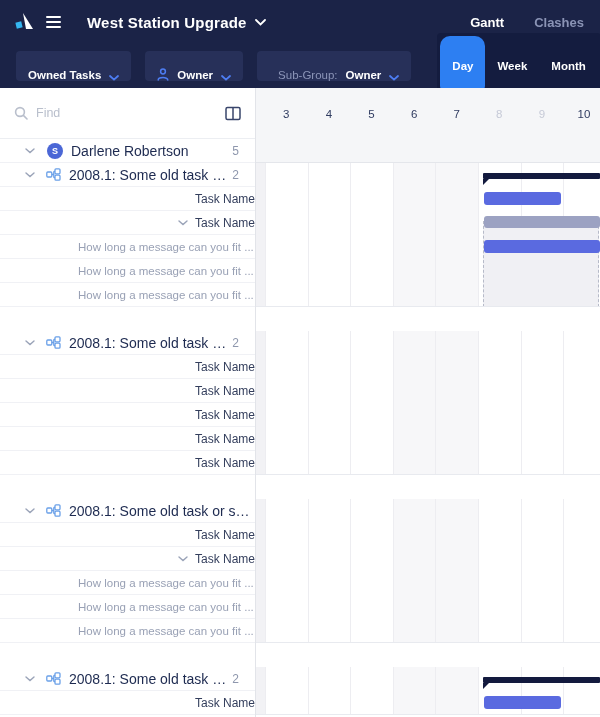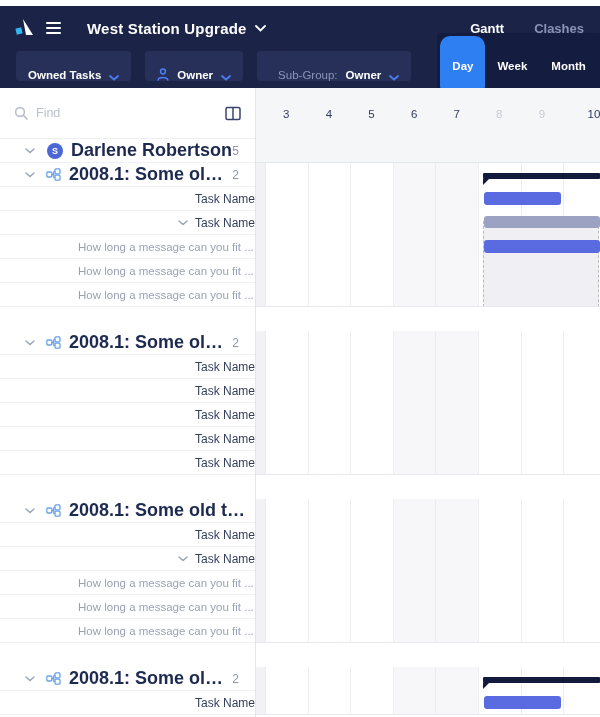--- a/index.html
+++ b/index.html
@@ -1,20 +1,20 @@
 <!DOCTYPE html>
 <html><head>
 <meta charset="utf-8">
 <style>
   * { box-sizing: border-box; margin: 0; padding: 0; }
   html,body { width:600px; height:717px; overflow:hidden; }
   body { font-family:"Liberation Sans", sans-serif; background:#fff; position:relative; }
 
   
-  .topbar { position:absolute; top:6px; left:0; width:600px; height:44px;
+  .topbar { position:absolute; top:0; left:0; width:600px; height:44px;
             background:#1b2347; display:flex; align-items:center; padding:0 14px; }
   .logo { width:22px; height:20px; position:relative; margin-right:10px; flex:none; }
   .burger { width:15px; display:flex; flex-direction:column; gap:3px; margin-right:26px; cursor:pointer; }
   .burger i { height:2px; background:#fff; border-radius:1px; display:block; }
   .proj-title { color:#fff; font-size:15px; font-weight:bold; letter-spacing:.2px;
                 display:flex; align-items:center; gap:8px; cursor:pointer; }
   .topbar .tabs { margin-left:auto; display:flex; gap:26px; height:100%; align-items:center; }
   .tab { color:#8a93b5; font-size:13px; font-weight:bold; position:relative; height:100%;
          display:flex; align-items:center; cursor:pointer; padding:0 2px;}
   .tab.active { color:#fff; }
@@ -47,21 +47,21 @@
   .trow.person { padding-left:24px; }
   .trow.group  { padding-left:24px; }
   .trow.task   { padding-left:68px;justify-content:flex-end; }
   .trow.task.haschev { padding-left:50px; }
   .trow.subtask{ padding-left:78px; }
   .avatar { width:16px; height:16px; border-radius:50%; background:#4b67d6; color:#fff;
             font-size:9px; font-weight:bold; display:flex; align-items:center; justify-content:center;
             margin:0 0 0 11px; flex:none; }
   .gicon { margin:0 0 0 10px; flex:none; display:flex; }
   .tlabel { margin-left:8px; font-size:12px; color:#1d2a50; overflow:hidden; text-overflow:ellipsis; }
-  .trow.person .tlabel, .trow.group .tlabel { font-weight:bold; font-size:18px; }
+  .trow.person .tlabel, .trow.group .tlabel { font-weight:normal; font-size:14px; }
   .trow.task .tlabel { color:#333e5c; margin-left:6px; }
   .trow.task.haschev .tlabel { margin-left:6px; }
   .trow.subtask .tlabel { color:#99a1b5; font-size:11.5px; margin-left:0; }
   .tcount { margin-left:auto; margin-right:16px; font-size:12px; color:#8e97ad; flex:none; }
   .trow.gap { border-bottom:none; cursor:default; }
 
   
   .gantt { width:344px; flex:none; position:relative; background:#fff; }
   .gantt-header { height:75px; background:#f5f6f8; border-bottom:1px solid #e4e6eb; position:relative; }
   .day { position:absolute; bottom:42px; transform:translateX(-50%); font-size:11.5px;
@@ -296,21 +296,21 @@
 
   <div class="gantt">
     <div class="gantt-header">
         <span class="day" style="left: 30.3px;">3</span>
         <span class="day" style="left: 72.9px;">4</span>
         <span class="day" style="left: 115.5px;">5</span>
         <span class="day" style="left: 158.1px;">6</span>
         <span class="day" style="left: 200.7px;">7</span>
         <span class="day muted" style="left: 243.3px;">8</span>
         <span class="day muted" style="left: 285.9px;">9</span>
-        <span class="day" style="left: 338px;">10</span>
+        <span class="day" style="left: 328px;">10</span>
       </div>
     <div class="gantt-body" id="gantt-body">
         <div class="gsection" style="height: 144px;">
           <div class="gcol edge" style="left: 0px; width: 9px;"></div>
           <div class="gcol" style="left: 9px; width: 42.6px;"></div>
           <div class="gcol" style="left: 51.6px; width: 42.6px;"></div>
           <div class="gcol" style="left: 94.2px; width: 42.6px;"></div>
           <div class="gcol shaded" style="left: 136.8px; width: 42.6px;"></div>
           <div class="gcol shaded" style="left: 179.4px; width: 42.6px;"></div>
           <div class="gcol" style="left: 222px; width: 42.6px;"></div>

